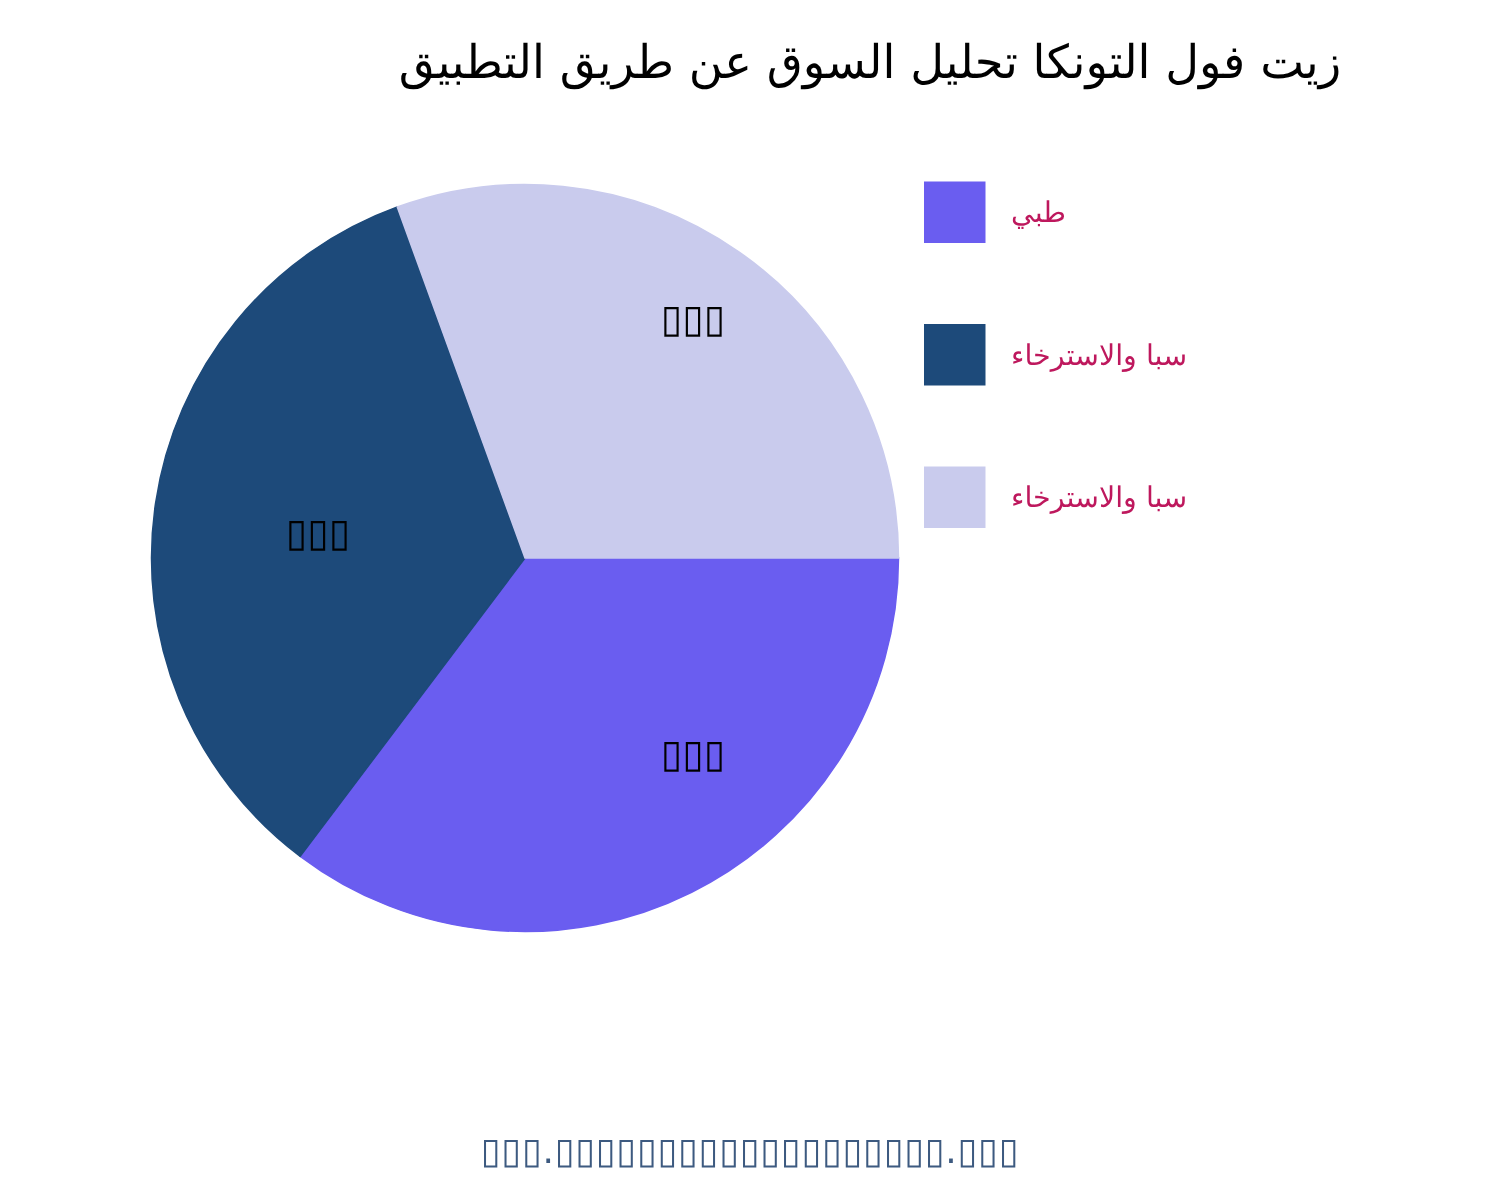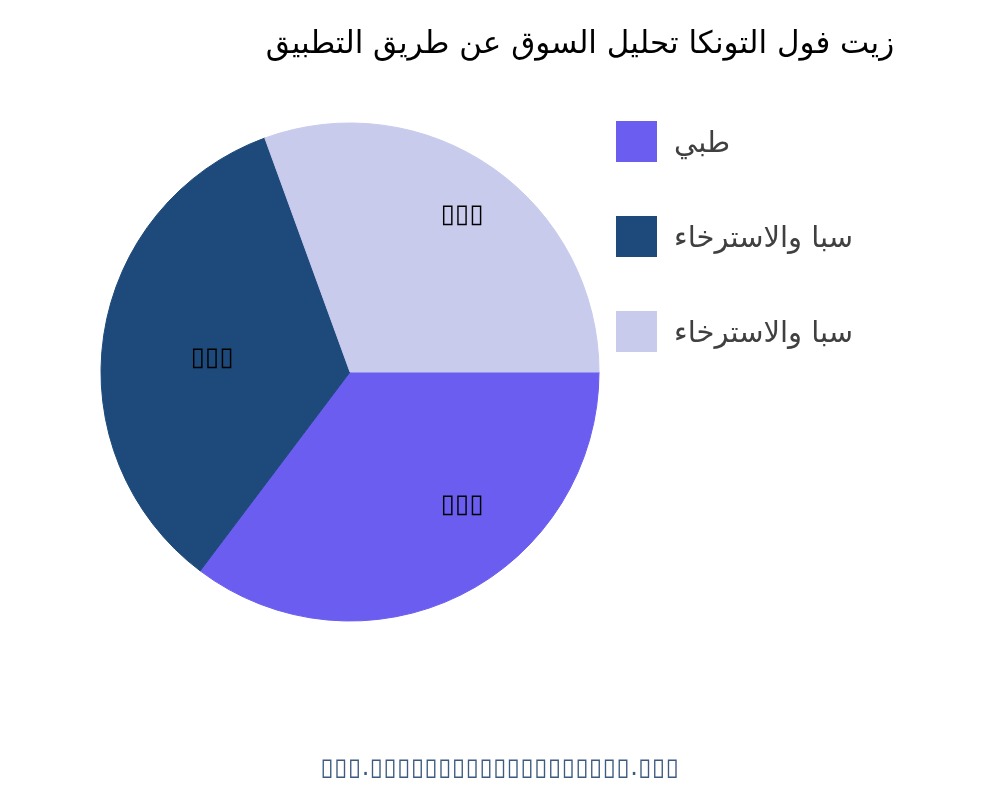--- a/index.html
+++ b/index.html
@@ -77,22 +77,22 @@
   }
   .legend-label {
     position: absolute;
     left: 58px;
     top: 0;
     height: 60px;
     line-height: 60px;
     direction: rtl;
     unicode-bidi: bidi-override;
     white-space: nowrap;
-    font-size: 29px;
-    color: #404040;
+    font-size: 19px;
+    color: #be185d;
   }
 
   
   #footer {
     position: absolute;
     left: 0;
     top: 753px;
     width: 1000px;
     text-align: center;
     font-size: 24px;

